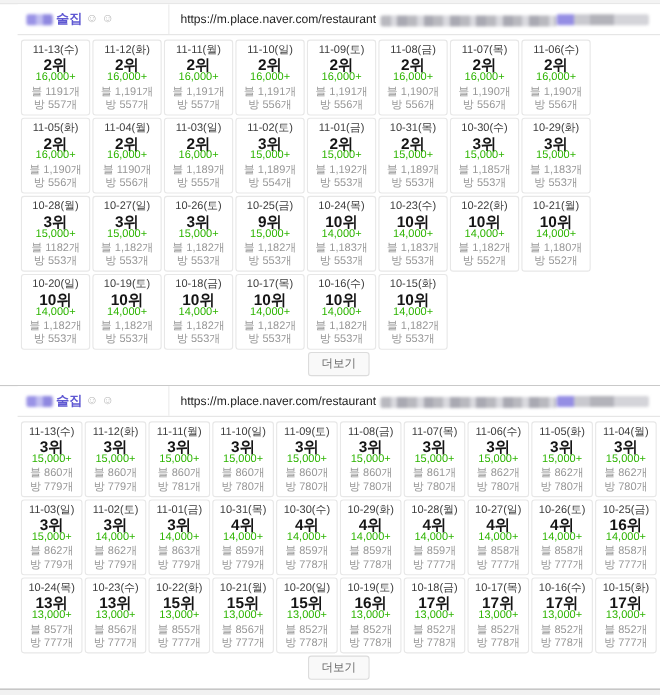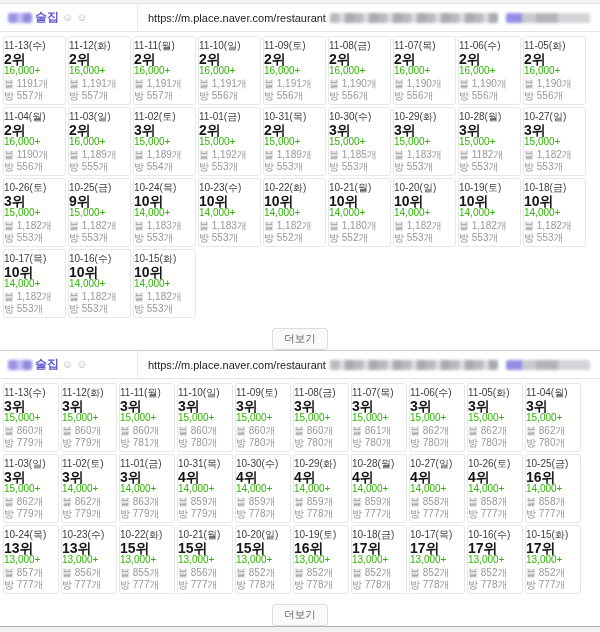--- a/index.html
+++ b/index.html
@@ -2,51 +2,51 @@
 <html><head>
 <meta charset="utf-8">
 <style>
   html,body{margin:0;padding:0;}
   body{
     width:600px;height:632px;overflow:hidden;background:#fff;
     font-family:"Liberation Sans","DejaVu Sans",sans-serif;
     -webkit-font-smoothing:antialiased;
   }
   .top-strip{height:3px;background:#f3f3f3;border-bottom:1px solid #e2e2e2;}
-  .panel{background:#fff;}
+  .panel{background:#fff;padding-left:16px;}
   .panel + .panel{border-top:1px solid #c9c9c9;}
   .panel-header{
     display:flex;align-items:center;height:27px;
     border-bottom:1px solid #e4e4e4;background:#fff;
   }
   .header-left{
     width:138px;flex:0 0 138px;display:flex;align-items:center;gap:3px;
     padding-left:8px;height:100%;border-right:1px solid #ececec;box-sizing:border-box;
   }
   .panel-title{color:#5f58d2;font-weight:bold;font-size:12px;text-decoration:none;cursor:pointer;}
   .smiley{color:#b3b3b3;font-size:11px;line-height:1;}
-  .header-mid{flex:1;display:flex;align-items:center;gap:4px;padding-left:10px;min-width:0;}
+  .header-mid{flex:1;display:flex;align-items:flex-end;gap:4px;padding-left:10px;min-width:0;}
   .url-text{font-size:11px;color:#232323;white-space:nowrap;cursor:pointer;}
   .redacted{display:inline-block;height:10px;border-radius:2px;filter:blur(1.6px);}
   .r-purple{width:24px;background:linear-gradient(90deg,#9a93e6 0 9px,#c0bdf0 9px 15px,#8f88e0 15px);}
   .r-url{width:168px;background:repeating-linear-gradient(90deg,#b9b9bf 0 9px,#d9d9de 9px 15px,#a9a9b2 15px 24px);}
   .r-name{width:84px;background:linear-gradient(90deg,#958ee4 0 16px,#c9c9cf 16px 30px,#b3b3ba 30px 52px,#d4d4d9 52px);margin-right:10px;}
   .grid{display:flex;flex-wrap:wrap;align-content:flex-start;padding:3px 1px 1px 2px;}
   .card{
     box-sizing:border-box;border:1px solid #e7e7e7;border-radius:3px;background:#fff;
     margin:1px;padding:3px 0 2px;height:69px;
-    font-size:10px;line-height:12.6px;white-space:nowrap;overflow:hidden;
+    text-align:center;font-size:10px;line-height:12.6px;white-space:nowrap;overflow:hidden;
   }
   .p1 .card{width:63px;}
   .p2 .card{width:56px;}
   .c-date{color:#3c3c3c;}
   .c-rank{color:#151515;font-weight:bold;font-size:14px;}
   .c-count{color:#2db400;font-weight:normal;}
   .c-blog,.c-visit{color:#979797;}
-  .more-row{height:30px;display:flex;align-items:flex-end;justify-content:center;}
+  .more-row{height:30px;display:flex;align-items:flex-start;justify-content:center;}
   .more-btn{
     font-family:inherit;font-size:10.5px;color:#666;background:#f9f9f9;
     border:1px solid #dcdcdc;border-radius:3px;padding:3px 11px;cursor:pointer;
   }
   .bottom-bar{height:8px;background:#f1f1f1;border-top:1px solid #b5b5b5;}
 </style>
 </head>
 <body>
 
 <div class="top-strip"></div>

